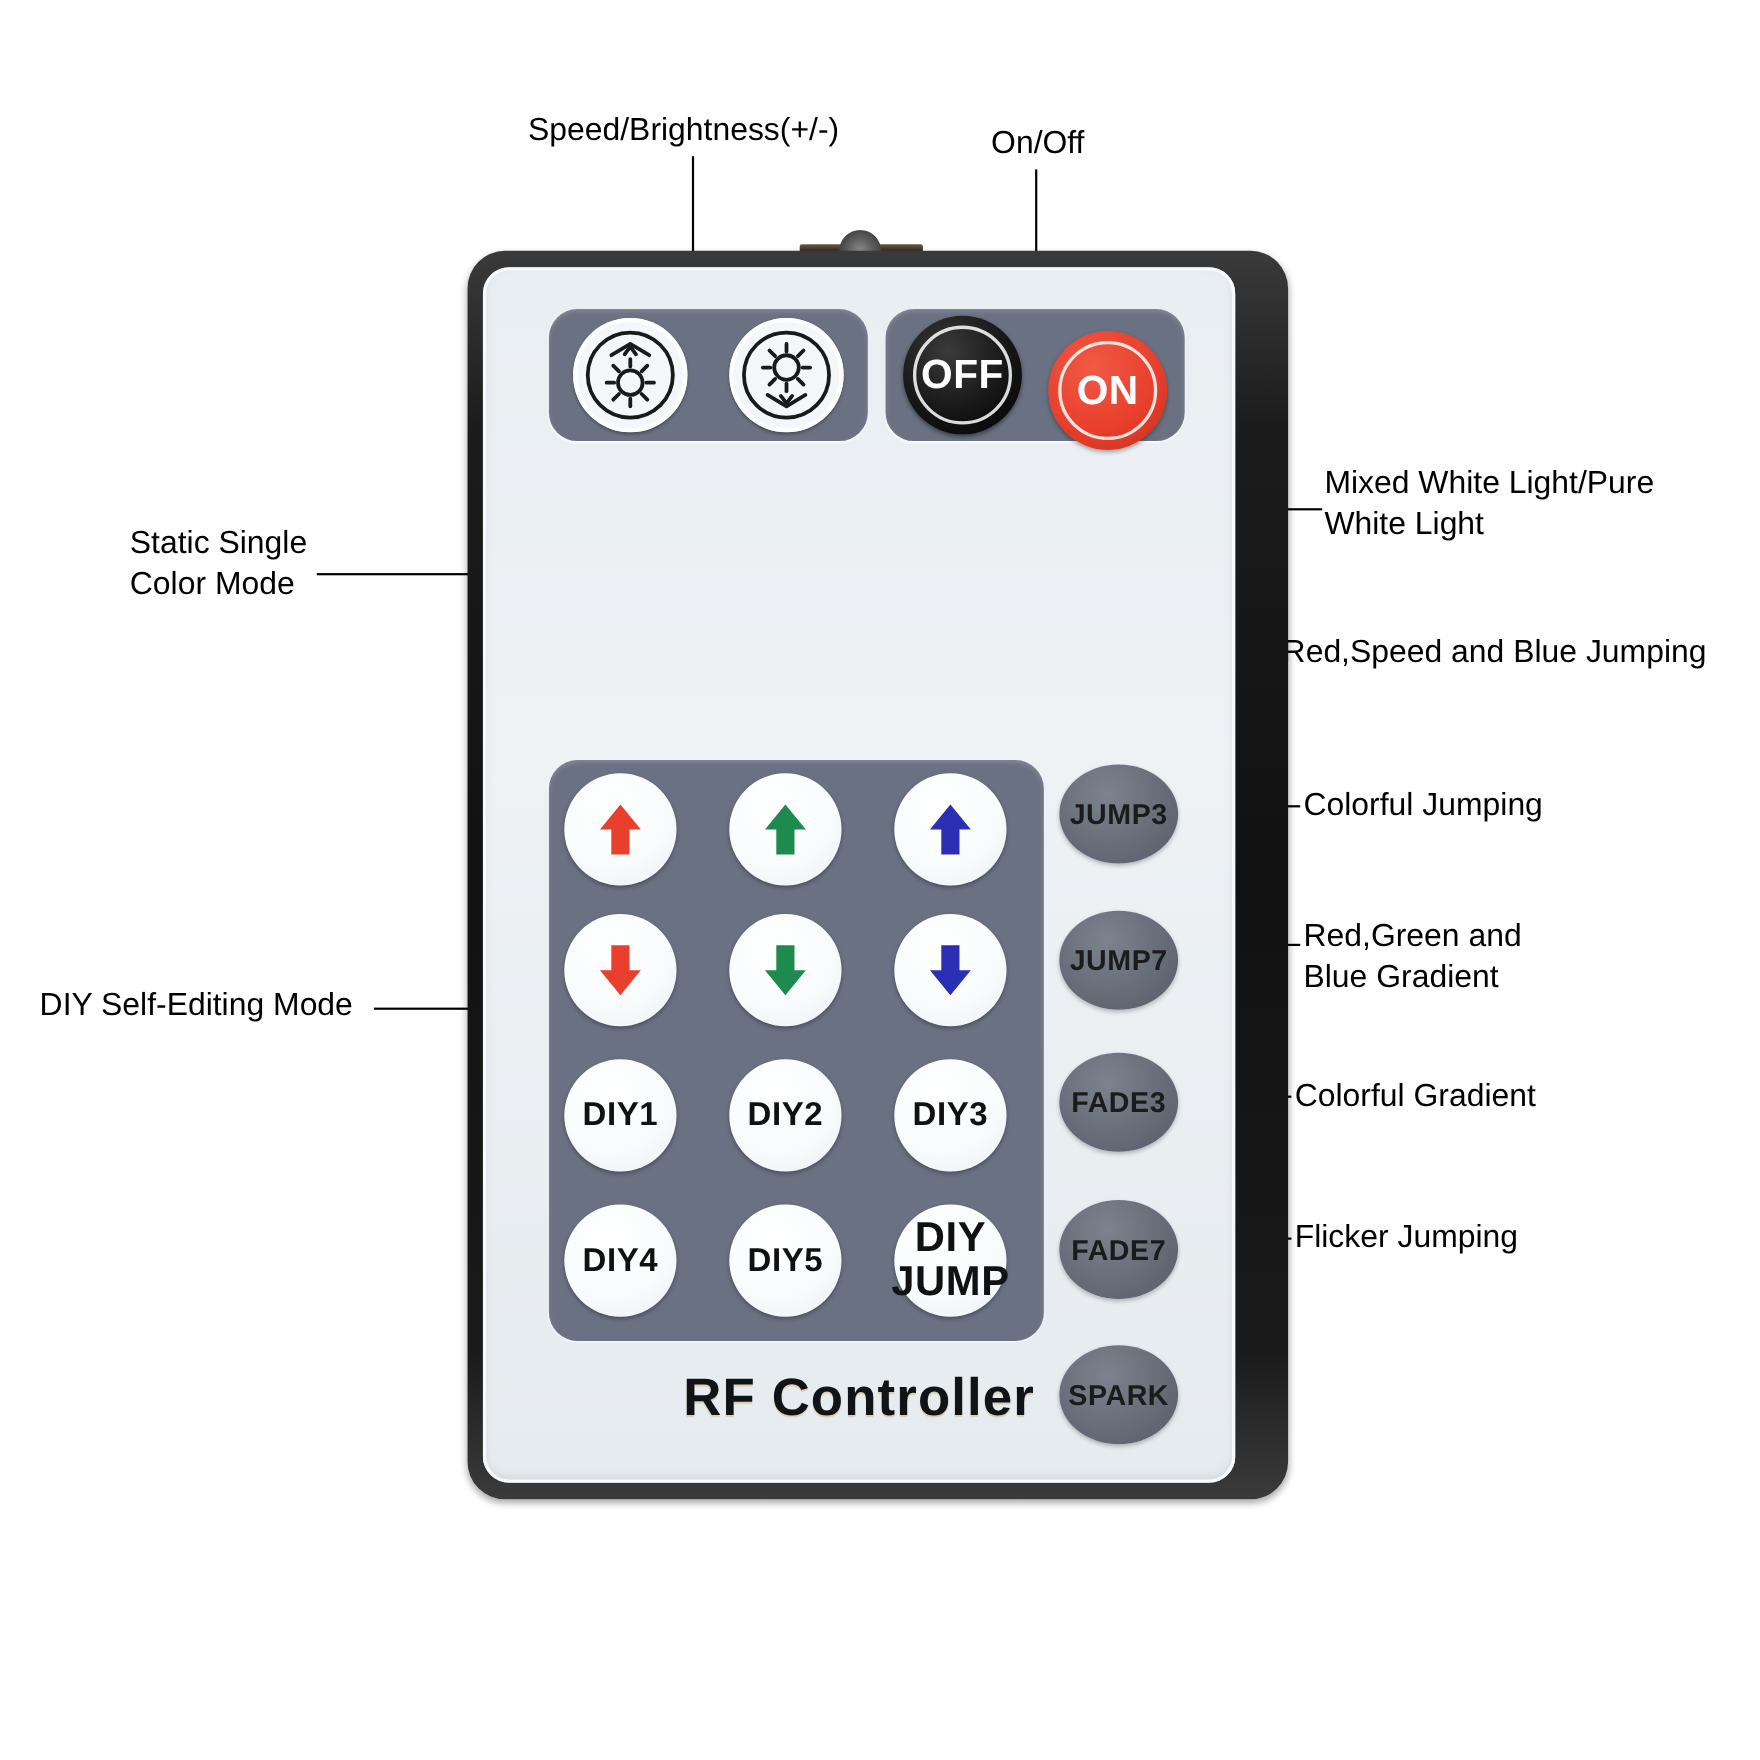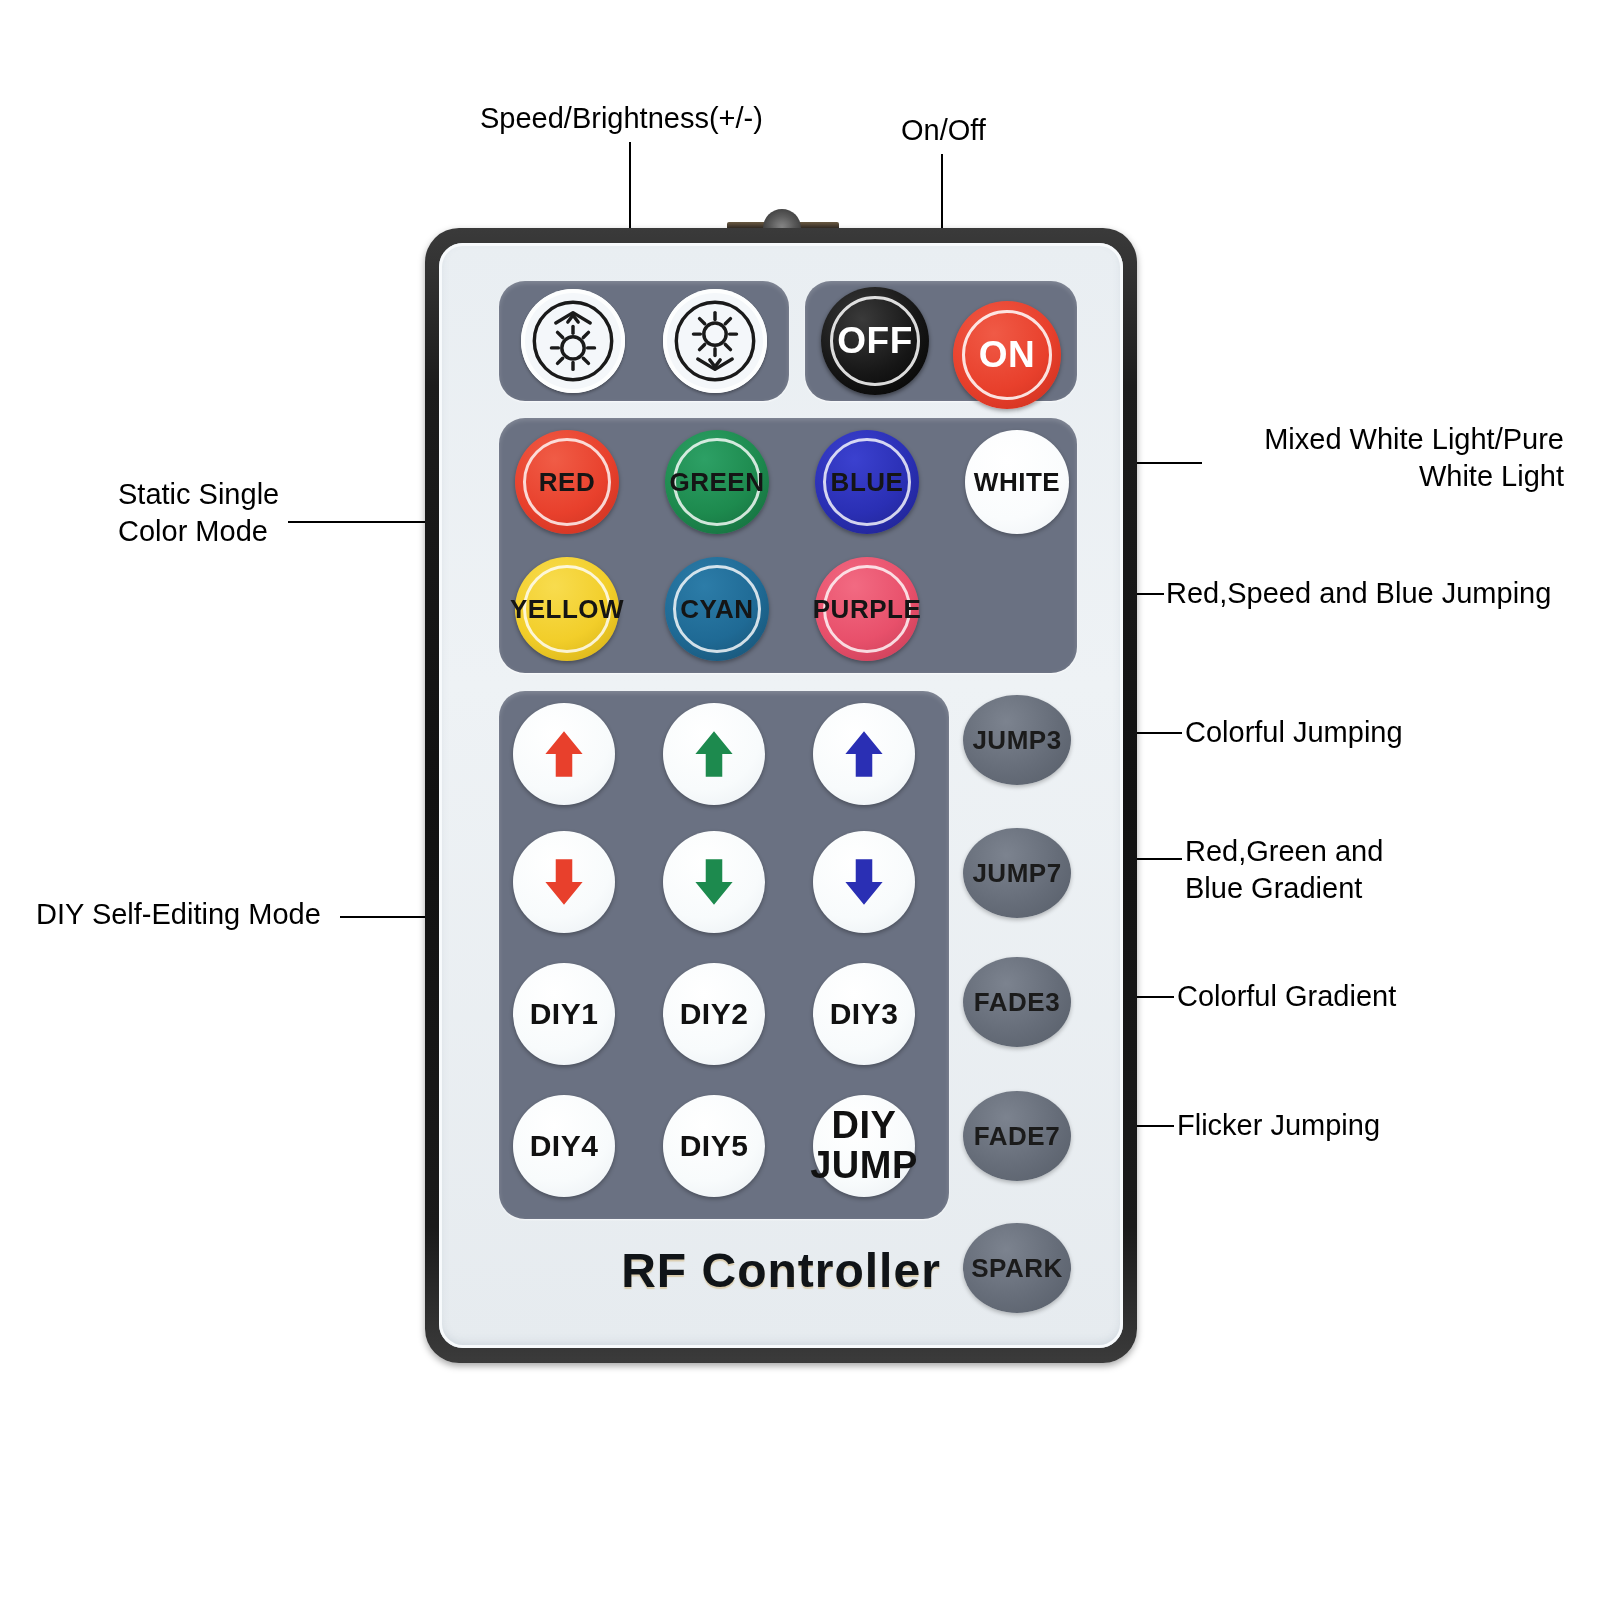--- a/index.html
+++ b/index.html
@@ -11,21 +11,21 @@
   .callout.right{text-align:left;}
   .callout.left{text-align:left;}
   .lead{position:absolute;background:#000;}
   .lead.h{height:2px;}
   .lead.v{width:2px;}
 
   
   #remote{position:absolute;left:425px;top:228px;width:712px;height:1135px;
           background:linear-gradient(180deg,#3a3a3a 0%,#1c1c1c 14%,#111 50%,#1a1a1a 88%,#3b3b3b 100%);
           border-radius:34px;
-          box-shadow:0 3px 7px rgba(0,0,0,.35);}
+          box-shadow:0 3px 7px rgba(0,0,0,.35);padding-left:34px;}
   #nub{position:absolute;left:763px;top:209px;width:38px;height:24px;
        background:radial-gradient(ellipse at 50% 80%,#8d8d8d 0%,#5c5c5c 45%,#2b2b2b 100%);
        border-radius:19px 19px 3px 3px;}
   #nub-bar{position:absolute;left:727px;top:222px;width:112px;height:9px;
        background:linear-gradient(180deg,#6a5a42 0%,#3a3128 60%,#17130f 100%);border-radius:2px;}
 
   #face{position:absolute;left:14px;top:15px;width:684px;height:1105px;
         background:linear-gradient(180deg,#e9eef2 0%,#eef2f5 40%,#e6ebef 100%);
         border-radius:24px;
         box-shadow:inset 0 0 0 3px #f7fafc, inset 0 -4px 10px rgba(120,140,160,.25);}
@@ -96,21 +96,21 @@
 <div class="callout" id="c-onoff" style="left:901px;top:112px;">On/Off</div>
 <div class="lead v" style="left:941px;top:154px;height:134px;"></div>
 
 <div class="callout left" style="left:118px;top:476px;width:270px;">Static Single
 Color Mode</div>
 <div class="lead h" style="left:288px;top:521px;width:202px;"></div>
 
 <div class="callout left" style="left:36px;top:896px;width:330px;">DIY Self-Editing Mode</div>
 <div class="lead h" style="left:340px;top:916px;width:150px;"></div>
 
-<div class="callout right" style="left:1204px;top:421px;width:360px;text-align:right;">Mixed White Light/Pure
+<div class="callout right" style="left:1204px;top:421px;width:360px;">Mixed White Light/Pure
 White Light</div>
 <div class="lead h" style="left:1060px;top:462px;width:142px;"></div>
 
 <div class="callout right" style="left:1166px;top:575px;width:430px;">Red,Speed and Blue Jumping</div>
 <div class="lead h" style="left:1010px;top:593px;width:154px;"></div>
 
 <div class="callout right" style="left:1185px;top:714px;width:350px;">Colorful Jumping</div>
 <div class="lead h" style="left:1010px;top:732px;width:172px;"></div>
 
 <div class="callout right" style="left:1185px;top:833px;width:330px;">Red,Green and
@@ -174,45 +174,20 @@
 
     <div class="pad" id="pad-power">
       <div class="btn round kb-off" style="left:16px;top:6px;">
         <span style="position:relative;z-index:2;">OFF</span>
       </div>
       <div class="btn round kb-on" style="left:148px;top:20px;">
         <span style="position:relative;z-index:2;">ON</span>
       </div>
     </div>
 
-    <div class="pad" id="pad-color">
-      <div class="btn round kb-color" style="left:16px;top:12px;background:radial-gradient(circle at 38% 28%,#f05c46 0%,#e8402c 55%,#c4301f 100%);">
-        <span>RED</span>
-      </div>
-      <div class="btn round kb-color" style="left:166px;top:12px;background:radial-gradient(circle at 38% 28%,#2da065 0%,#1d8a4e 55%,#14653a 100%);">
-        <span>GREEN</span>
-      </div>
-      <div class="btn round kb-color" style="left:316px;top:12px;background:radial-gradient(circle at 38% 28%,#3b41cf 0%,#2a2fb4 55%,#1d2187 100%);">
-        <span>BLUE</span>
-      </div>
-
-      <div class="btn round kb-color" style="left:16px;top:139px;background:radial-gradient(circle at 38% 28%,#f8dc4e 0%,#f2ce2a 55%,#d0ab12 100%);">
-        <span>YELLOW</span>
-      </div>
-      <div class="btn round kb-color" style="left:166px;top:139px;background:radial-gradient(circle at 38% 28%,#2c7ca8 0%,#1f6a95 55%,#164e6e 100%);">
-        <span>CYAN</span>
-      </div>
-      <div class="btn round kb-color" style="left:316px;top:139px;background:radial-gradient(circle at 38% 28%,#f26a82 0%,#e8506b 55%,#c23a53 100%);">
-        <span>PURPLE</span>
-      </div>
-
-      <div class="btn round kb-white" style="left:466px;top:12px;">
-        <span>WHITE</span>
-      </div>
-    </div>
 
     <div class="pad" id="pad-diy">
 
       <div class="btn round kb-diy" style="left:14px;top:12px;">
         <span>
           <svg viewBox="0 0 60 60">
               <path d="M30 8 L48 30 L38 30 L38 52 L22 52 L22 30 L12 30 Z" fill="#e8402c"></path>
             </svg>
         </span>
       </div>

